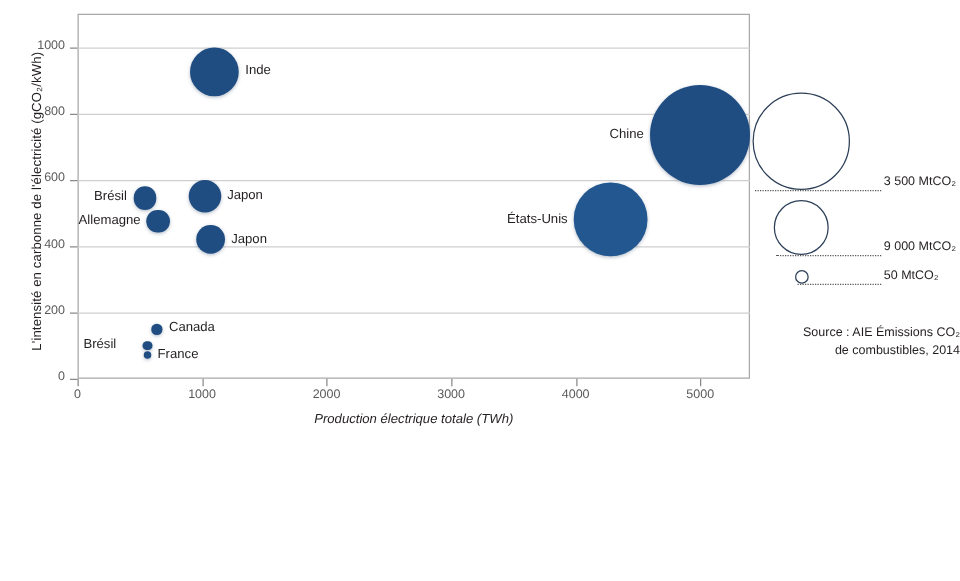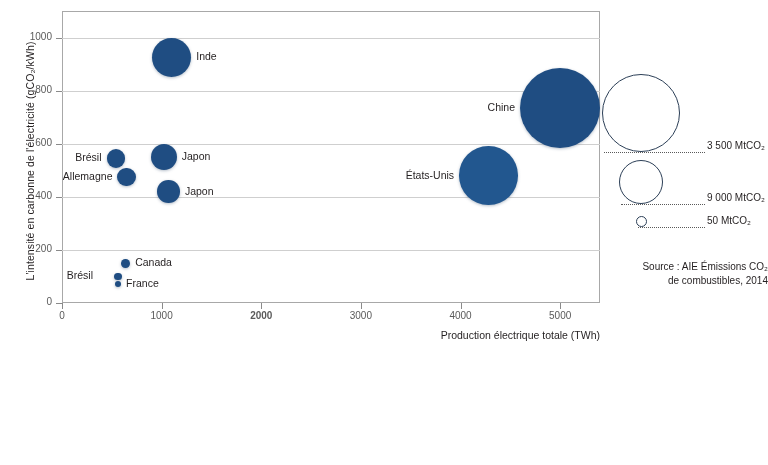--- a/index.html
+++ b/index.html
@@ -36,23 +36,24 @@
     font-size: 10.5px;
     color: #231f20;
     white-space: nowrap;
     letter-spacing: 0.1px;
   }
   .x-axis-title {
     position: absolute;
     left: 62px;
     top: 329px;
     width: 538px;
-    text-align: right;
+    text-align: center;
     font-size: 10.5px;
     color: #231f20;
+    font-style: italic;
   }
 
   
   .plot-frame {
     position: absolute;
     left: 62px;
     top: 11px;
     width: 538px;
     height: 292px;
     border: 1px solid #a8a8a8;
@@ -181,21 +182,21 @@
       <div class="ytick-mark" style="top: 90.6364px;"></div>
       <div class="ytick-label" style="top: 83.6364px;">800</div>
       <div class="gridline" style="top: 37.5455px;"></div>
       <div class="ytick-mark" style="top: 37.5455px;"></div>
       <div class="ytick-label" style="top: 30.5455px;">1000</div>
       <div class="xtick-mark" style="left: 62px;"></div>
       <div class="xtick-label" style="left: 32px;">0</div>
       <div class="xtick-mark" style="left: 161.63px;"></div>
       <div class="xtick-label" style="left: 131.63px;">1000</div>
       <div class="xtick-mark" style="left: 261.259px;"></div>
-      <div class="xtick-label" style="left: 231.259px; font-weight: bold;">2000</div>
+      <div class="xtick-label" style="left: 231.259px;">2000</div>
       <div class="xtick-mark" style="left: 360.889px;"></div>
       <div class="xtick-label" style="left: 330.889px;">3000</div>
       <div class="xtick-mark" style="left: 460.519px;"></div>
       <div class="xtick-label" style="left: 430.519px;">4000</div>
       <div class="xtick-mark" style="left: 560.148px;"></div>
       <div class="xtick-label" style="left: 530.148px;">5000</div>
       <div class="bubble" title="Inde" style="left: 151.949px; top: 37.8111px; width: 39.2869px; height: 39.2869px;"></div>
       <div class="point-label right" style="top: 50.4545px; left: 196.236px;">Inde</div>
       <div class="bubble" title="Chine" style="left: 520.051px; top: 67.7939px; width: 80.194px; height: 80.194px;"></div>
       <div class="point-label left" style="top: 100.891px; left: 0px; width: 515.051px;">Chine</div>

